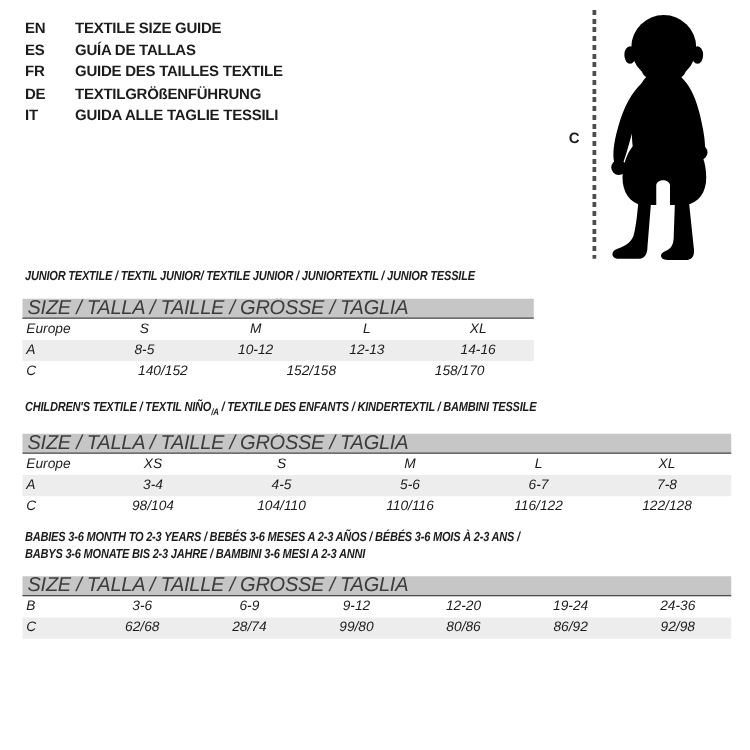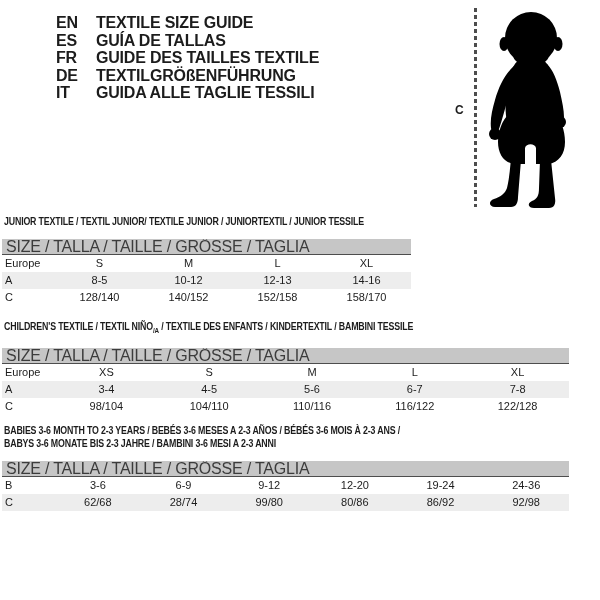--- a/index.html
+++ b/index.html
@@ -11,33 +11,33 @@
     --silhouette:#000;
   }
   html,body{margin:0;padding:0;background:#fff;}
   .page{
     position:relative;width:600px;height:600px;background:#fff;overflow:hidden;
     font-family:"Liberation Sans", sans-serif;color:var(--text);
   }
 
   
   .lang-header{position:absolute;left:20px;top:14px;}
-  .lang-row{display:flex;font-weight:bold;font-size:16px;line-height:17.5px;letter-spacing:-0.2px;white-space:nowrap;margin-left:36px;}
+  .lang-row{display:flex;font-weight:bold;font-size:12px;line-height:17.5px;letter-spacing:-0.2px;white-space:nowrap;}
   .lang-code{width:40px;flex:0 0 40px;}
 
   
   .dash-line{
     position:absolute;left:474px;top:8px;width:3px;height:199px;
     background:repeating-linear-gradient(to bottom, var(--dash) 0 4px, transparent 4px 7px);
   }
   .figure-label{position:absolute;left:455px;top:104px;font-weight:bold;font-size:12px;line-height:12px;}
   .baby-svg{position:absolute;left:487px;top:8px;width:97px;height:200px;}
 
   
-  .table-block{position:absolute;left:2px;}
+  .table-block{position:absolute;left:18px;font-style:italic;}
   .table-block.t0{top:215px;width:409px;}
   .table-block.t1{top:320px;width:567px;}
   .table-block.t2{top:424px;width:567px;}
   .table-title{
     font-weight:bold;font-size:10.5px;line-height:13px;letter-spacing:-0.2px;
     white-space:nowrap;transform:scaleX(0.84);transform-origin:0 0;
     margin:0 0 11px 2px;
   }
   .table-title .sub{font-size:7.5px;vertical-align:sub;}
   .size-bar{
@@ -123,21 +123,20 @@
           </div>
           <div class="trow shaded">
             <div class="tlabel">A</div>
             <div class="tcell">8-5</div>
             <div class="tcell">10-12</div>
             <div class="tcell">12-13</div>
             <div class="tcell">14-16</div>
           </div>
           <div class="trow">
             <div class="tlabel">C</div>
-            <div class="tcell">128/140</div>
             <div class="tcell">140/152</div>
             <div class="tcell">152/158</div>
             <div class="tcell">158/170</div>
           </div>
         </div>
   </div>
 
   <div class="table-block t1">
     <div class="table-title"><span>CHILDREN'S TEXTILE / TEXTIL NIÑO</span><span class="sub">/A</span><span> / TEXTILE DES ENFANTS / KINDERTEXTIL / BAMBINI TESSILE</span></div>
     <div class="size-bar">SIZE / TALLA / TAILLE / GRÖSSE / TAGLIA</div>

